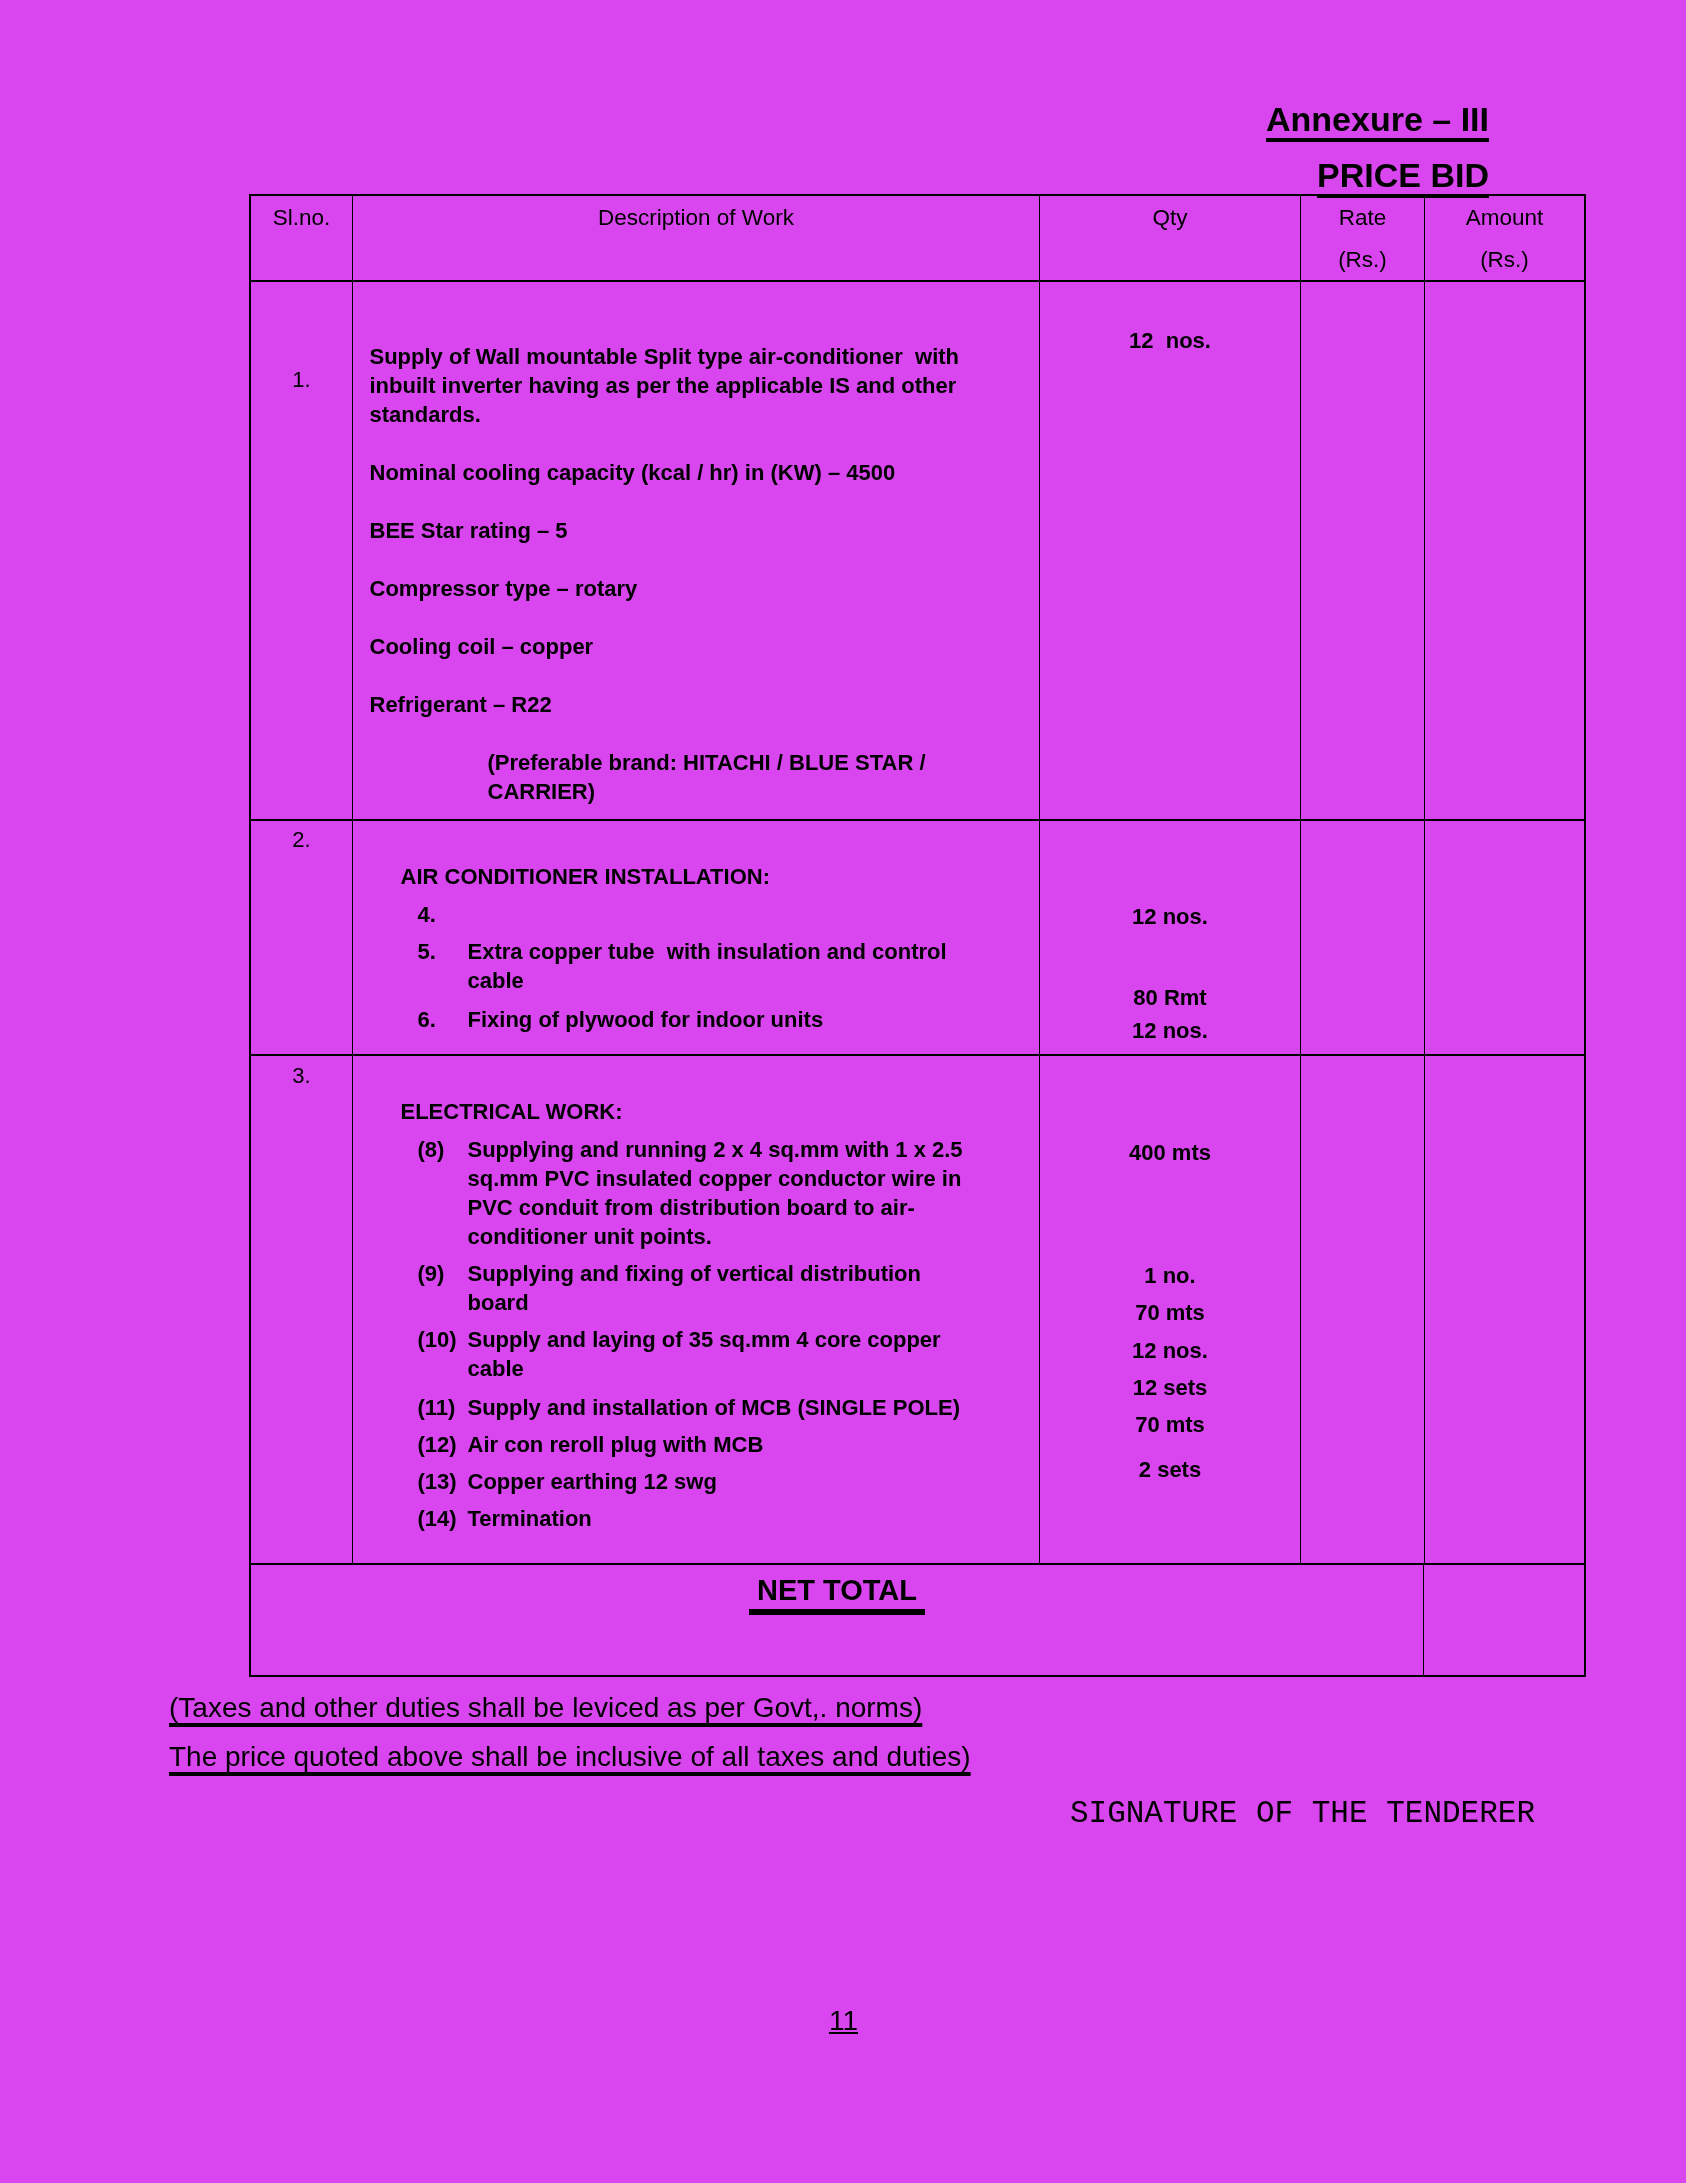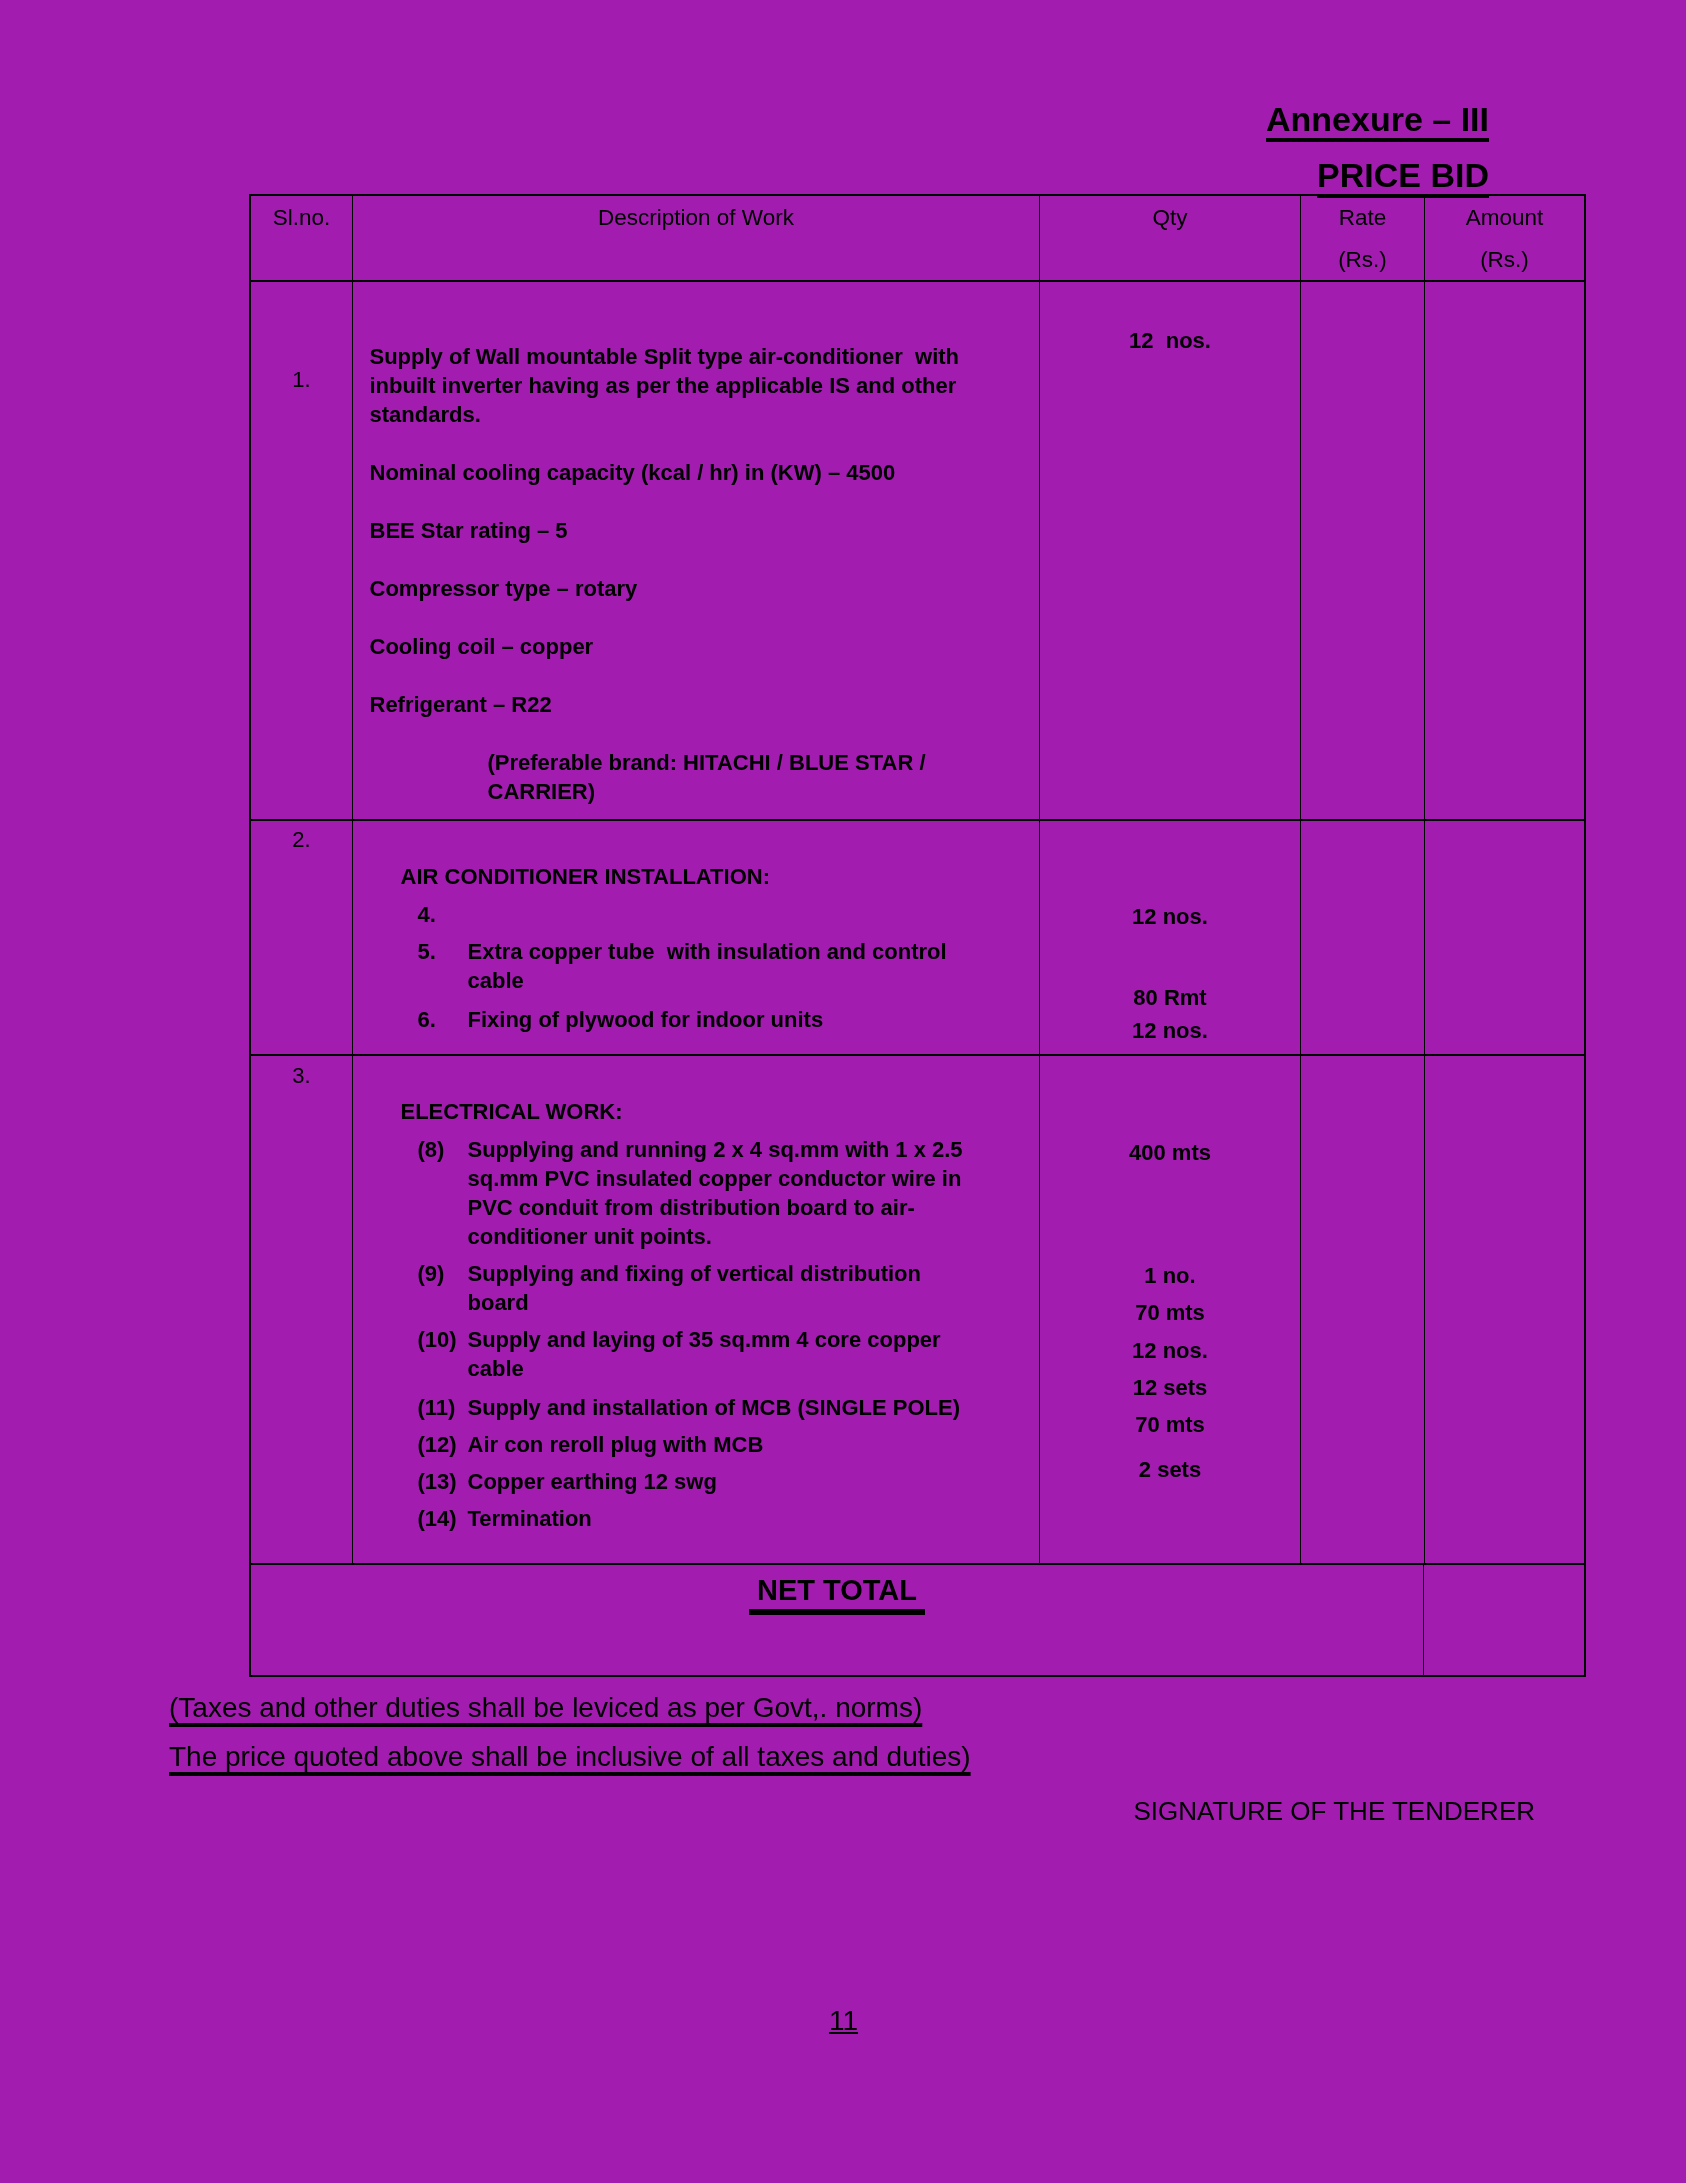--- a/index.html
+++ b/index.html
@@ -1,21 +1,21 @@
 <!DOCTYPE html>
 <html style="font-size:10.6px"><head>
 <meta charset="utf-8">
 <style>
   * { margin: 0; padding: 0; box-sizing: border-box; }
   html, body { background: #888; }
   .page {
     position: relative;
     width: 1687px;
     height: 2183px;
-    background: #a21caf;
+    background: #d946ef;
     font-family: "Liberation Sans", "DejaVu Sans", sans-serif;
     color: #000;
     overflow: hidden;
   }
   .pre { white-space: pre-wrap; }
 
   
   .titles { position: absolute; top: 99px; right: 198px; text-align: right; }
   .title-line {
     font-size: 34px; font-weight: bold;
@@ -73,21 +73,21 @@
 
   
   .notes { position: absolute; left: 169px; top: 1691px; font-size: 28px; line-height: 34px; }
   .note-line {
     text-decoration: underline;
     text-decoration-thickness: 4px;
     text-underline-offset: 6px;
   }
   .note-line + .note-line { margin-top: 14.6px; }
 
-  .signature { position: absolute; top: 1796px; right: 152px; font-size: 26px; }
+  .signature { position: absolute; top: 1796px; right: 152px; font-size: 31px; font-family: Liberation Mono, monospace; }
 
   .pagenum { position: absolute; top: 2005px; left: 0; width: 100%; text-align: center; font-size: 28px; text-decoration: underline; }
 </style>
 </head>
 <body>
 
 <div class="page">
 
   <div class="titles">
     <div class="title-line">Annexure – III</div>

